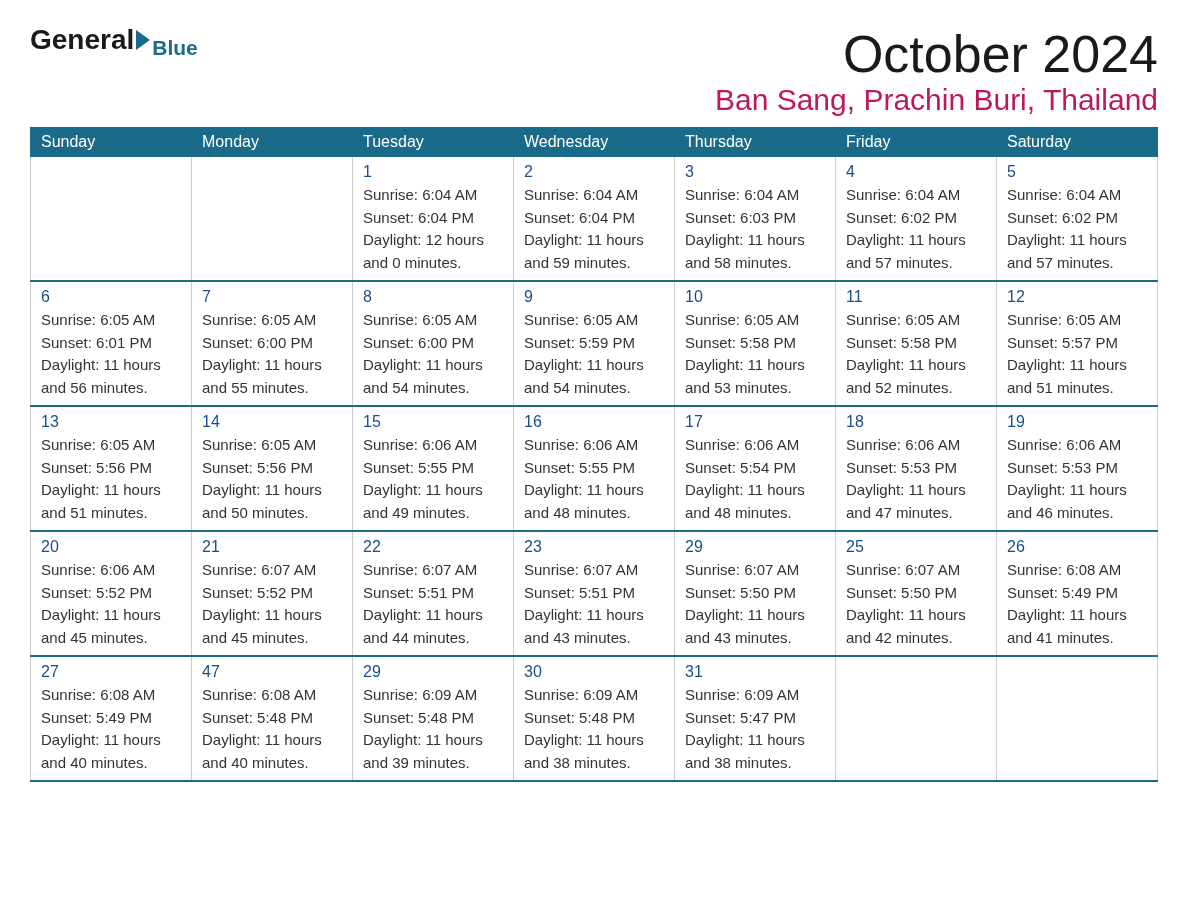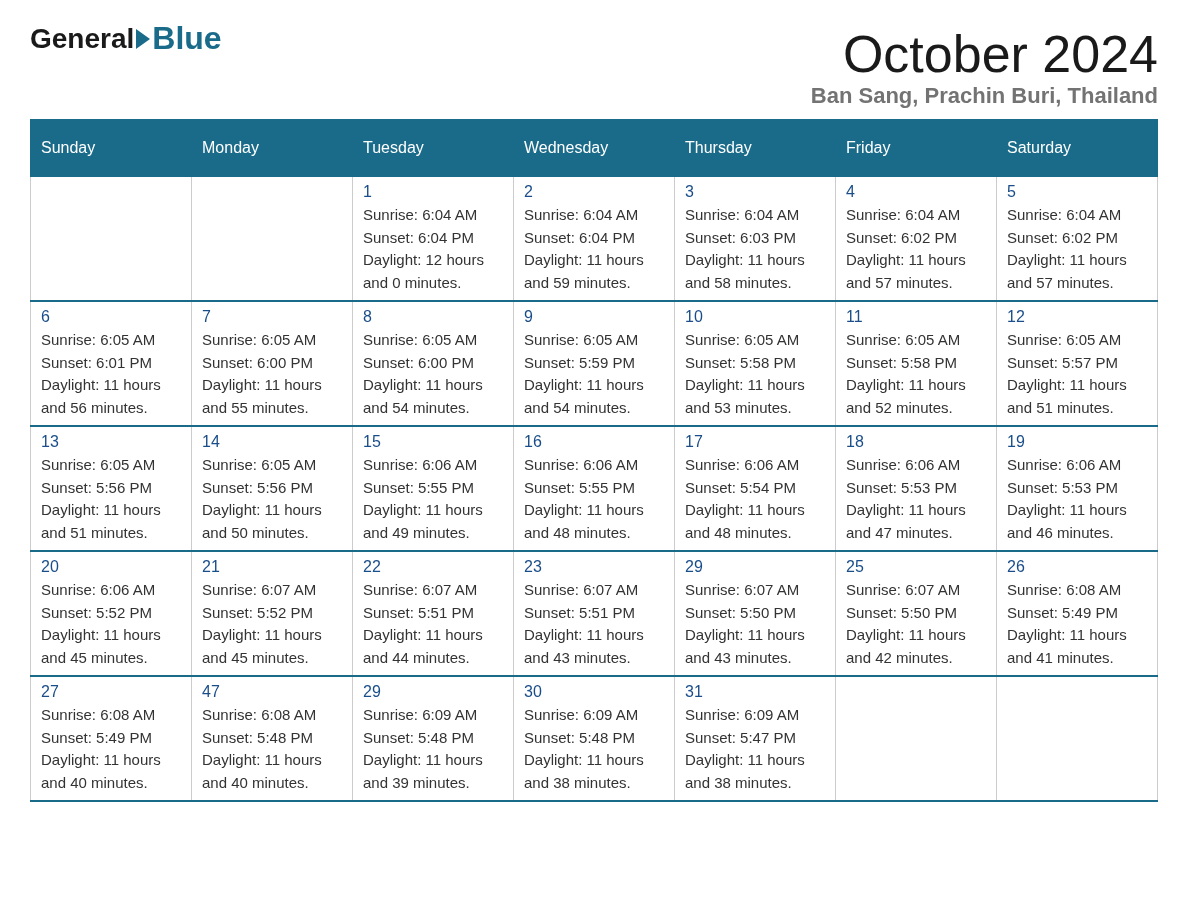--- a/index.html
+++ b/index.html
@@ -34,47 +34,48 @@
     .logo-arrow {
       width: 0; height: 0;
       border-left: 14px solid #1a6b8a;
       border-top: 10px solid transparent;
       border-bottom: 10px solid transparent;
       margin: 0 2px;
       display: inline-block;
     }
     .logo-blue {
       color: #1a6b8a;
-      font-size: 32px;
+      font-size: 21px;
       font-weight: bold;
+      margin-top: 16px;
     }
     .title-area {
       text-align: right;
     }
     .month-title {
       font-size: 52px;
       font-weight: normal;
       color: #1a1a1a;
       line-height: 1.1;
       margin-top: 6px;
     }
     .location-title {
-      font-size: 22px;
-      color: #737373;
-      font-weight: bold;
+      font-size: 30px;
+      color: #be185d;
+      font-weight: normal;
     }
     table {
       width: 100%;
       border-collapse: collapse;
       margin-top: 10px;
     }
     thead tr th {
       background-color: #1a6b8a;
       color: #fff;
-      padding: 19px 10px;
+      padding: 5px 10px;
       text-align: left;
       font-size: 16px;
       font-weight: normal;
       border: 1px solid #1a6b8a;
     }
     tbody tr td {
       vertical-align: top;
       padding: 6px 10px;
       border: 1px solid #ccc;
       width: 14.28%;

